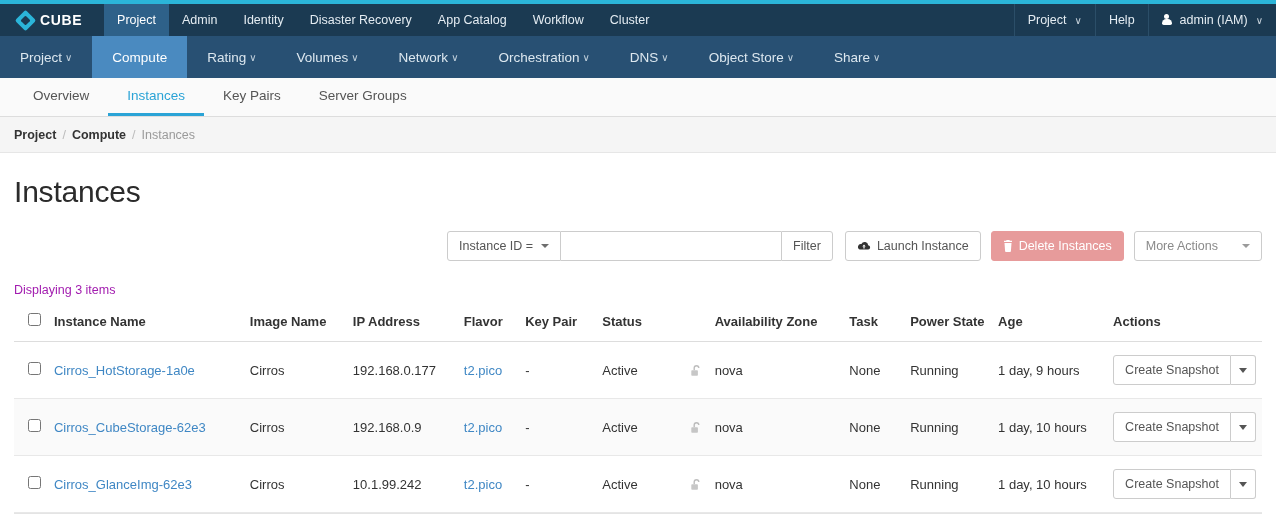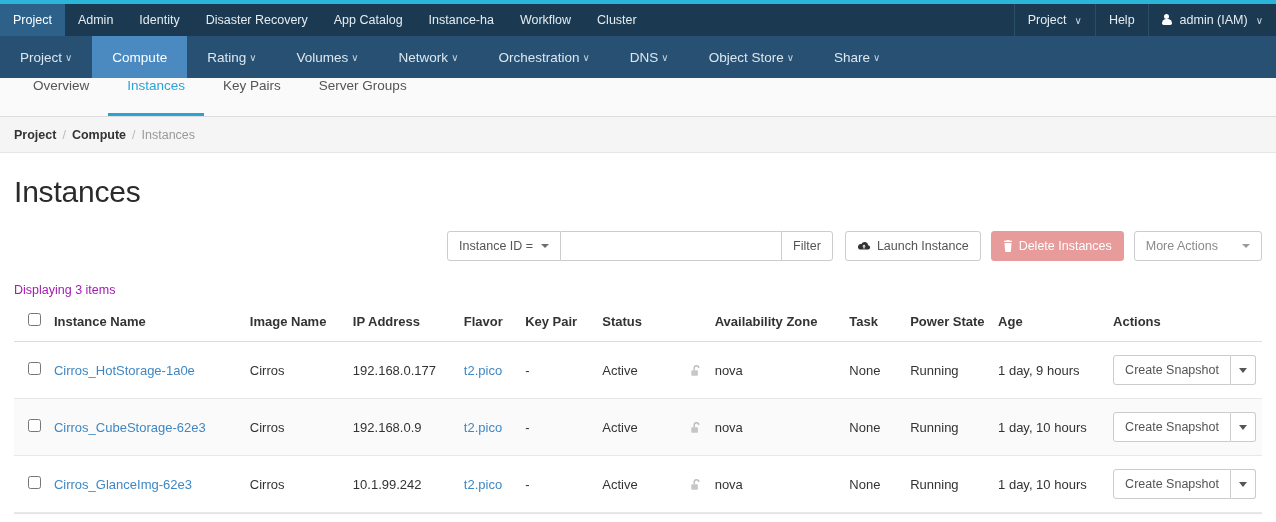--- a/index.html
+++ b/index.html
@@ -142,20 +142,21 @@
   .tabbar {
     height: 39px;
     background: #fafafa;
     border-bottom: 1px solid #dddddd;
     display: flex;
     align-items: stretch;
     padding-left: 14px;
   }
   .tab-item {
     display: flex;
+    align-items: center;
     padding: 0 19px;
     font-size: 13.5px;
     color: #555555;
     cursor: pointer;
     border-bottom: 3px solid transparent;
     white-space: nowrap;
   }
   .tab-item.active {
     color: #2aa3d6;
     border-bottom-color: #2aa3d6;
@@ -376,38 +377,39 @@
     border-right: 4px solid transparent;
     border-top: 5px solid #555555;
   }
 </style>
 </head>
 <body>
 
 <div class="accent-strip"></div>
 
 <div class="topbar">
+  <div class="brand">
+    <span class="brand-diamond"></span>
+    <span>CUBE</span>
+  </div>
   <div class="topnav" id="topnav-items">
       <div class="topnav-item active">
         <span>Project</span>
       </div>
       <div class="topnav-item">
         <span>Admin</span>
       </div>
       <div class="topnav-item">
         <span>Identity</span>
       </div>
       <div class="topnav-item">
         <span>Disaster Recovery</span>
       </div>
       <div class="topnav-item">
         <span>App Catalog</span>
-      </div>
-      <div class="topnav-item">
-        <span>Instance-ha</span>
       </div>
       <div class="topnav-item">
         <span>Workflow</span>
       </div>
       <div class="topnav-item">
         <span>Cluster</span>
       </div>
     </div>
   <div class="topbar-right" id="topnav-right">
       <div class="topnav-item">

